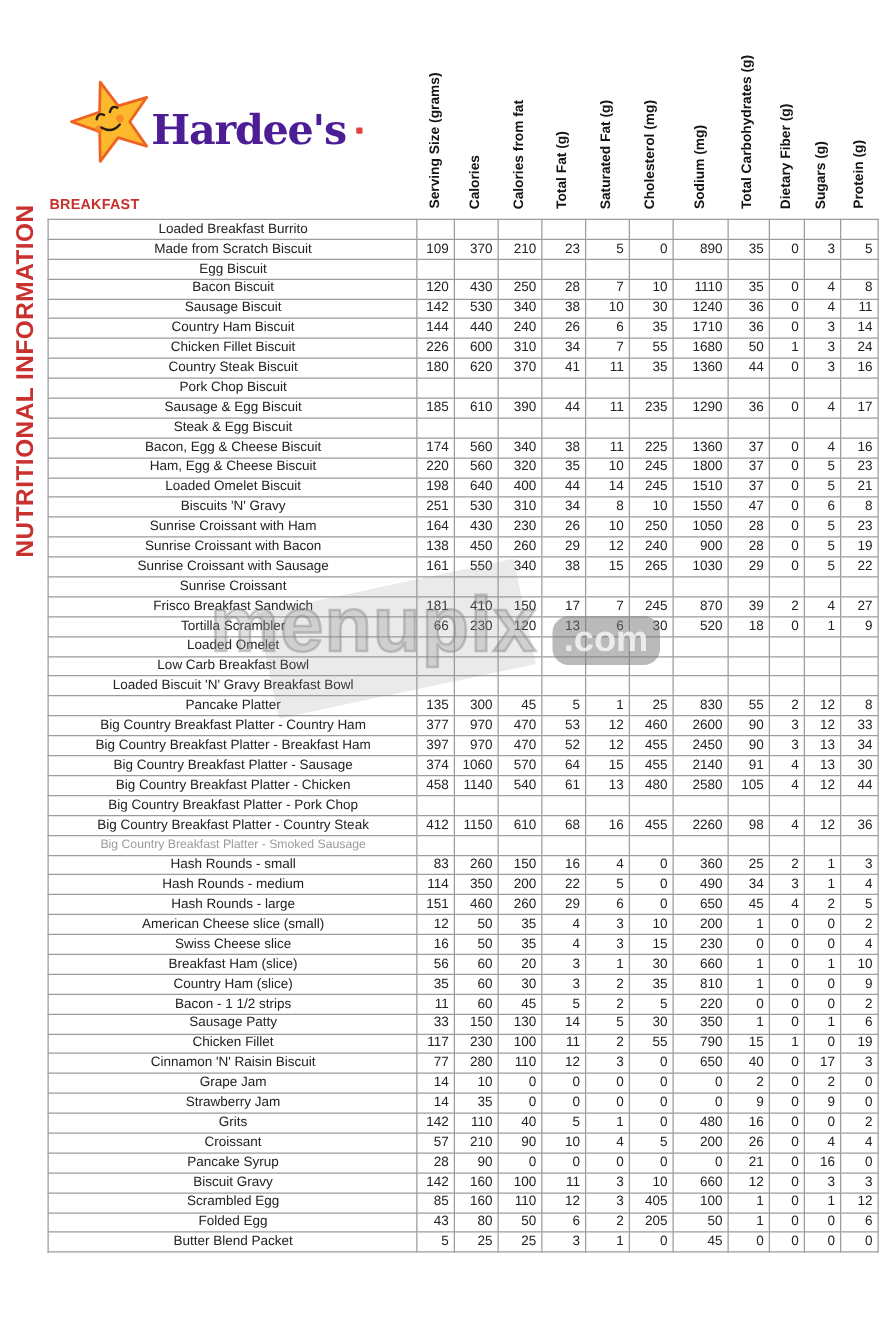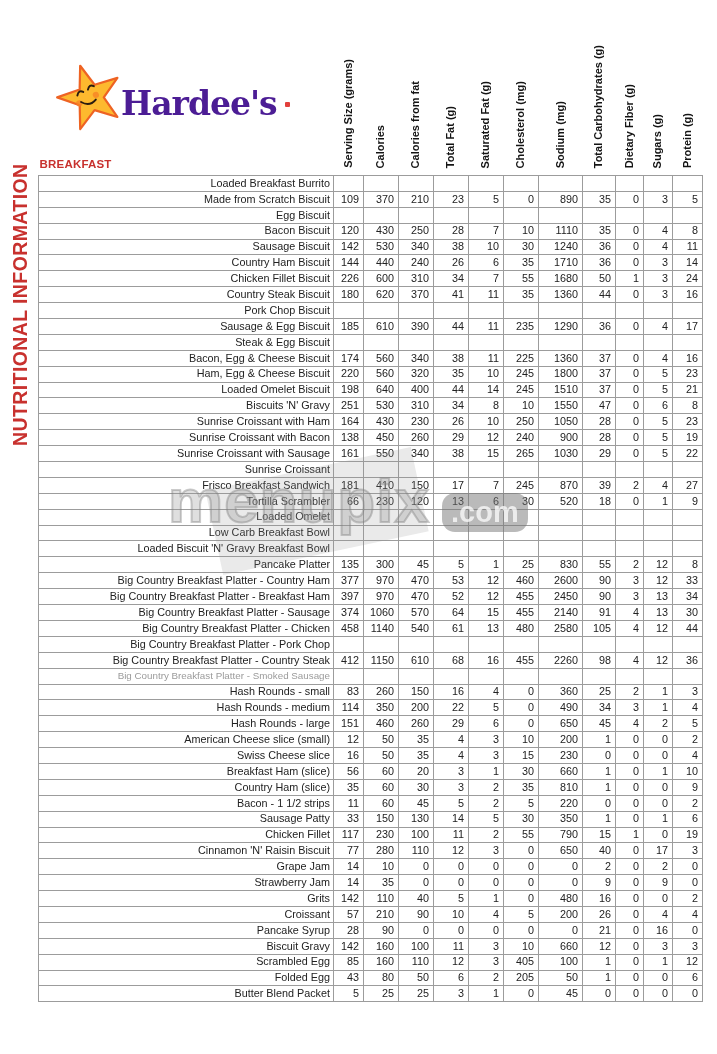--- a/index.html
+++ b/index.html
@@ -37,21 +37,21 @@
   .rot{
     writing-mode:vertical-rl;transform:rotate(180deg);display:inline-block;
     font-size:11px;font-weight:bold;color:#141414;white-space:nowrap;line-height:1.05;
   }
   .section{color:#C8312E;font-weight:bold;font-size:11.5px;letter-spacing:.2px;}
   tbody td{
     border:1px solid #9C9C9C;height:15.9px;box-sizing:border-box;
     font-size:10.8px;color:#222;line-height:1.05;padding:0 3px;
     overflow:hidden;white-space:nowrap;
   }
-  tbody td.name{text-align:right;padding-left:4px;margin-top:10px;}
+  tbody td.name{text-align:center;padding-left:4px;margin-top:10px;}
   tbody td.num{text-align:right;padding-right:4px;}
   tr.muted td{color:#9B9B9B;font-size:9.8px;}
   
   .watermark{position:absolute;left:150px;top:462px;width:440px;height:105px;pointer-events:none;z-index:5;}
   .wm-back{
     position:absolute;left:62px;top:6px;width:210px;height:86px;
     background:rgba(150,150,150,.20);transform:rotate(-12deg);
   }
   .wm-text{
     position:absolute;left:18px;top:8px;font-size:62px;font-weight:bold;

